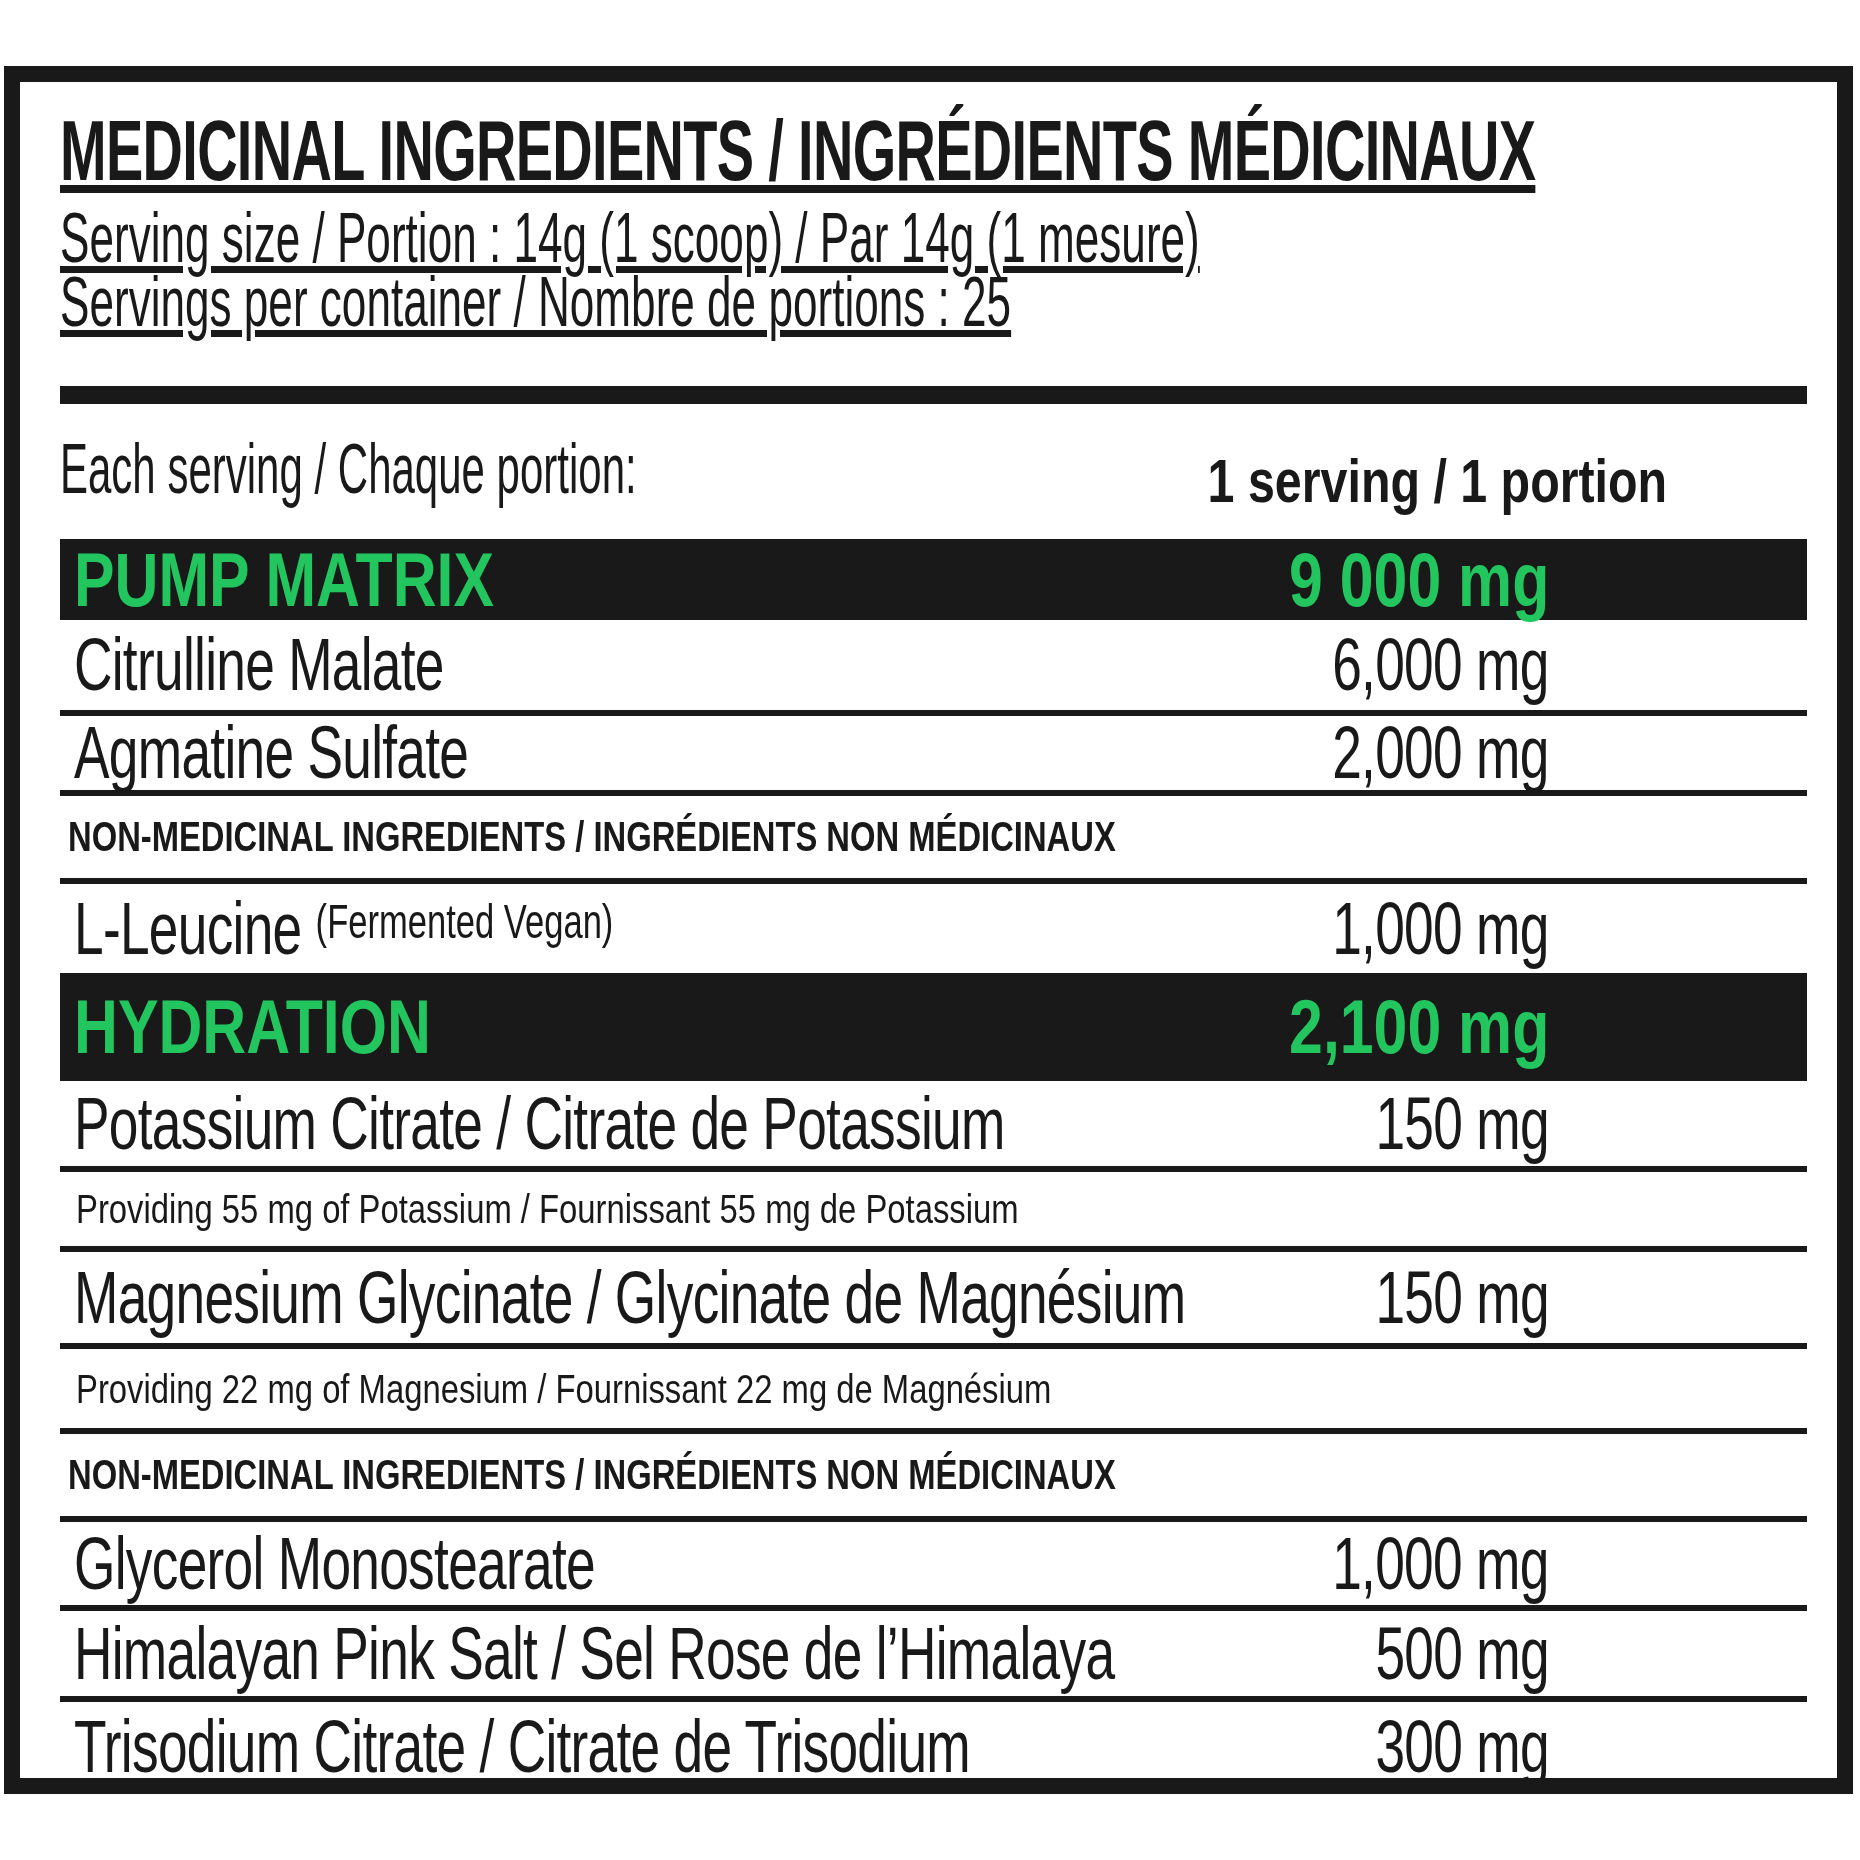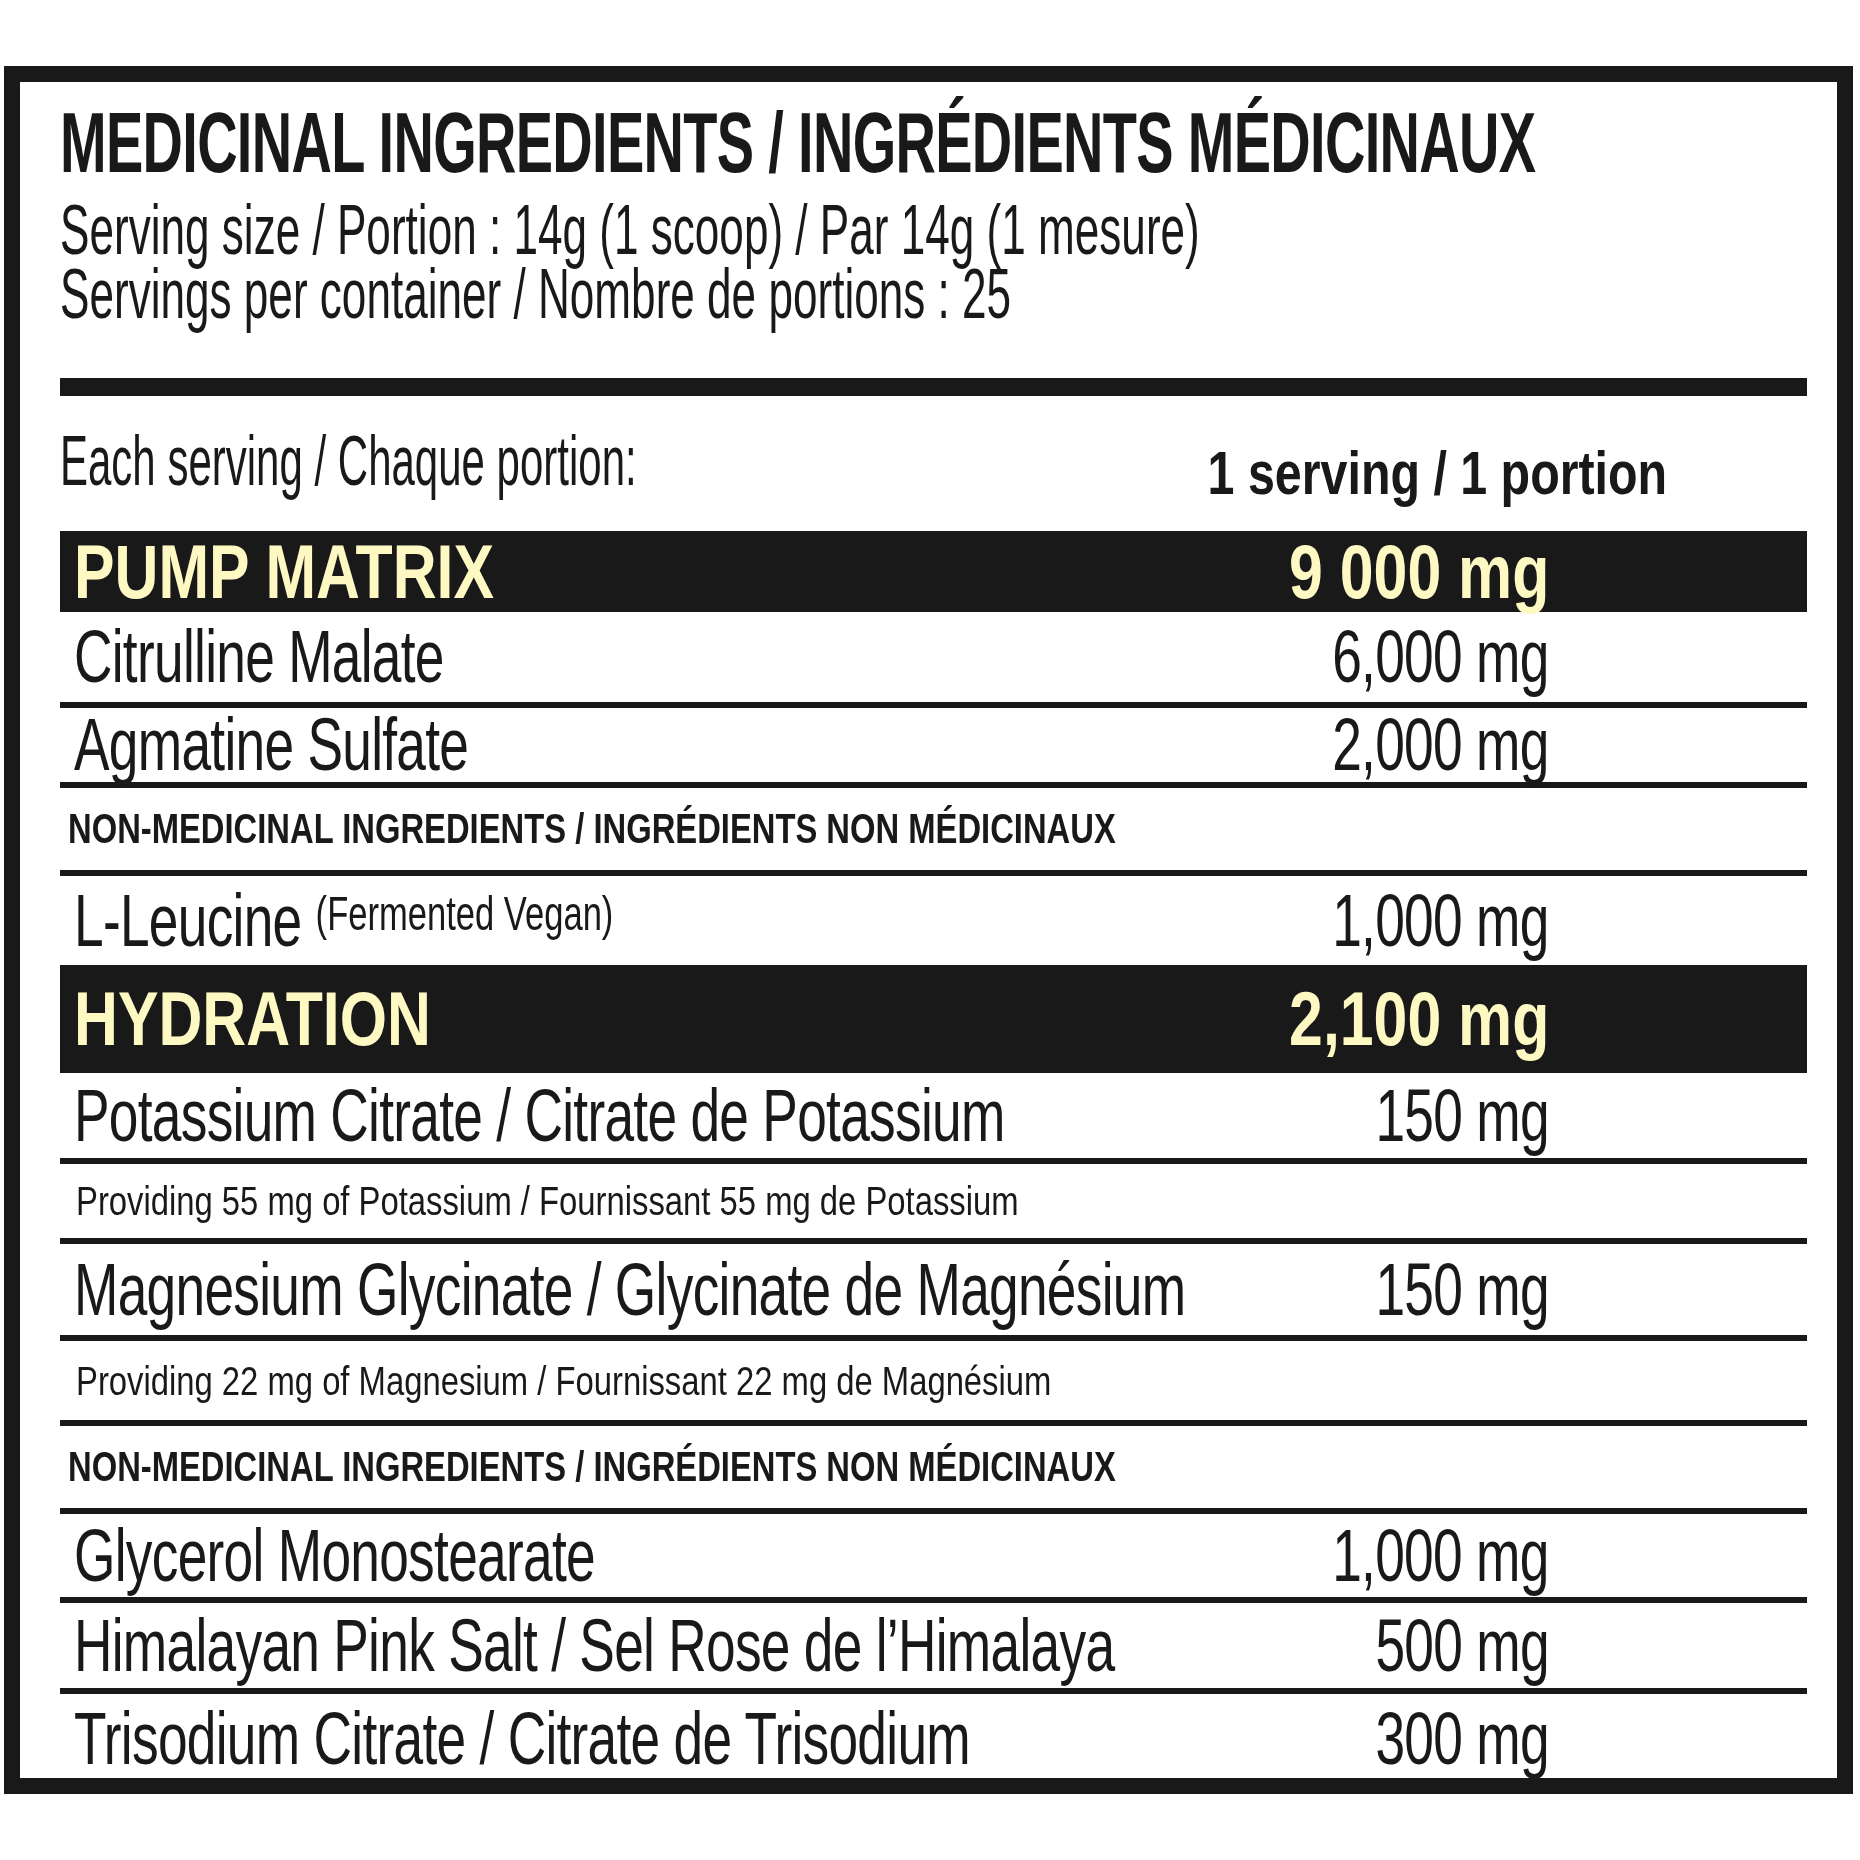--- a/index.html
+++ b/index.html
@@ -20,21 +20,22 @@
     position: absolute;
     left: 4px;
     top: 66px;
     width: 1849px;
     height: 1728px;
     box-sizing: border-box;
     border: 16px solid #191919;
     background: #ffffff;
   }
   .content {
-    padding: 4px 30px 0 40px;
+    padding: 12px 30px 0 40px;
+    text-decoration: underline;
   }
   
   .cx {
     display: inline-block;
     white-space: nowrap;
     transform-origin: 0 50%;
     line-height: 1;
   }
   .rightcx { transform-origin: 100% 50%; }
 
@@ -52,21 +53,21 @@
   .colhead .ch-right { flex: 0 0 auto; text-align: right; padding-right: 140px; margin-top: 24px; }
   .colhead .ch-right .cx { font-size: 62px; font-weight: bold; transform: scaleX(0.78); }
 
   .row { display: flex; align-items: center; justify-content: space-between; }
   .row .name { flex: 1 1 0; min-width: 0; padding-left: 14px; }
   .row .amt  { flex: 0 0 auto; text-align: right; padding-right: 258px; }
 
   .ing .cx  { font-size: 74px; letter-spacing: -1px; transform: scaleX(0.72); }
   .ing-note { font-size: 48px; vertical-align: 16px; letter-spacing: 0; }
 
-  .bar { background: #191919; color: #fef9c3; }
+  .bar { background: #191919; color: #22c55e; }
   .bar .cx { font-size: 76px; font-weight: bold; transform: scaleX(0.80); }
 
   .sub .name { padding-left: 8px; }
   .sub .cx { font-size: 42px; font-weight: bold; transform: scaleX(0.78); }
 
   .noterow .name { padding-left: 16px; }
   .noterow .cx { font-size: 40px; transform: scaleX(0.82); }
 
   .hr { height: 6px; background: #191919; }
 </style>

